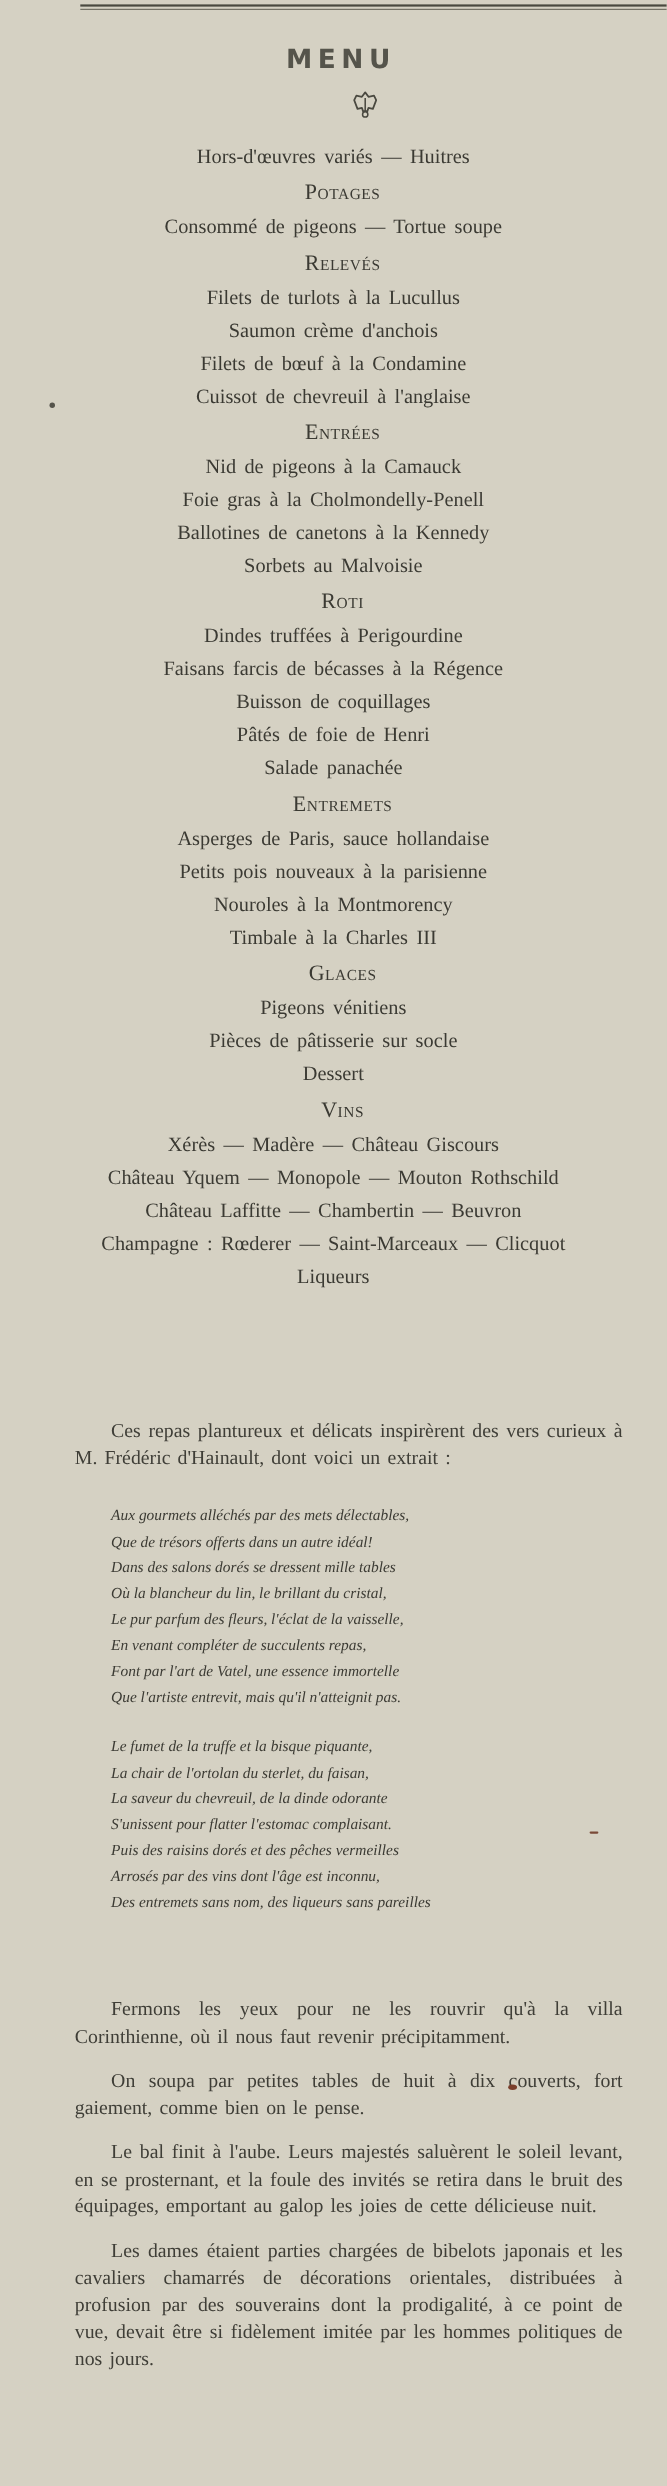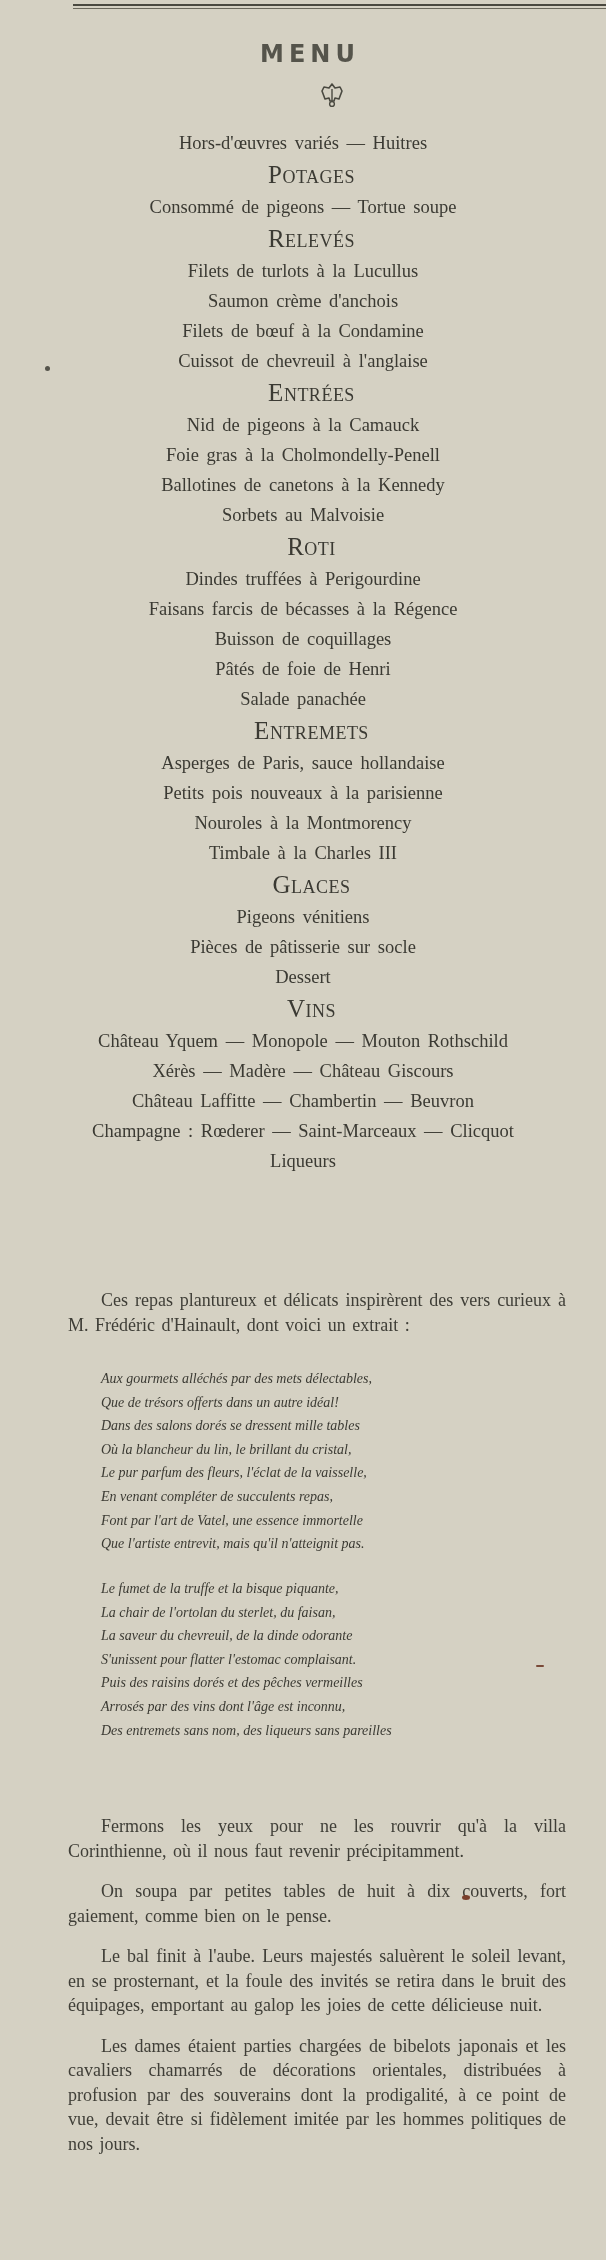--- a/index.html
+++ b/index.html
@@ -47,21 +47,21 @@
     left: 0; right: 0;
     text-align: center;
     font-size: 18.5px;
     line-height: 30px;
     word-spacing: 3px;
   }
   .menu .item { display: block; height: 30px; }
   .menu .heading {
     display: block;
     font-variant: small-caps;
-    font-size: 25px;
+    font-size: 20px;
     height: 34px;
     line-height: 34px;
     letter-spacing: 0.5px;
     margin-left: 17px;
   }
   .wines .item { height: 30px; }
   .prose {
     position: absolute;
     left: 52px;
     width: 530px;
@@ -149,22 +149,22 @@
 
   <div>
     <span class="heading">Glaces</span>
     <span class="item">Pigeons vénitiens</span>
     <span class="item">Pièces de pâtisserie sur socle</span>
     <span class="item">Dessert</span>
   </div>
 
   <div class="wines">
     <span class="heading">Vins</span>
+    <span class="item">Xérès — Madère — Château Giscours</span>
     <span class="item">Château Yquem — Monopole — Mouton Rothschild</span>
-    <span class="item">Xérès — Madère — Château Giscours</span>
     <span class="item">Château Laffitte — Chambertin — Beuvron</span>
     <span class="item">Champagne : Rœderer — Saint-Marceaux — Clicquot</span>
     <span class="item">Liqueurs</span>
   </div>
 </div>
 
 <div class="prose intro">
   <p>Ces repas plantureux et délicats inspirèrent des vers curieux à M. Frédéric d'Hainault, dont voici un extrait :</p>
 </div>
 

